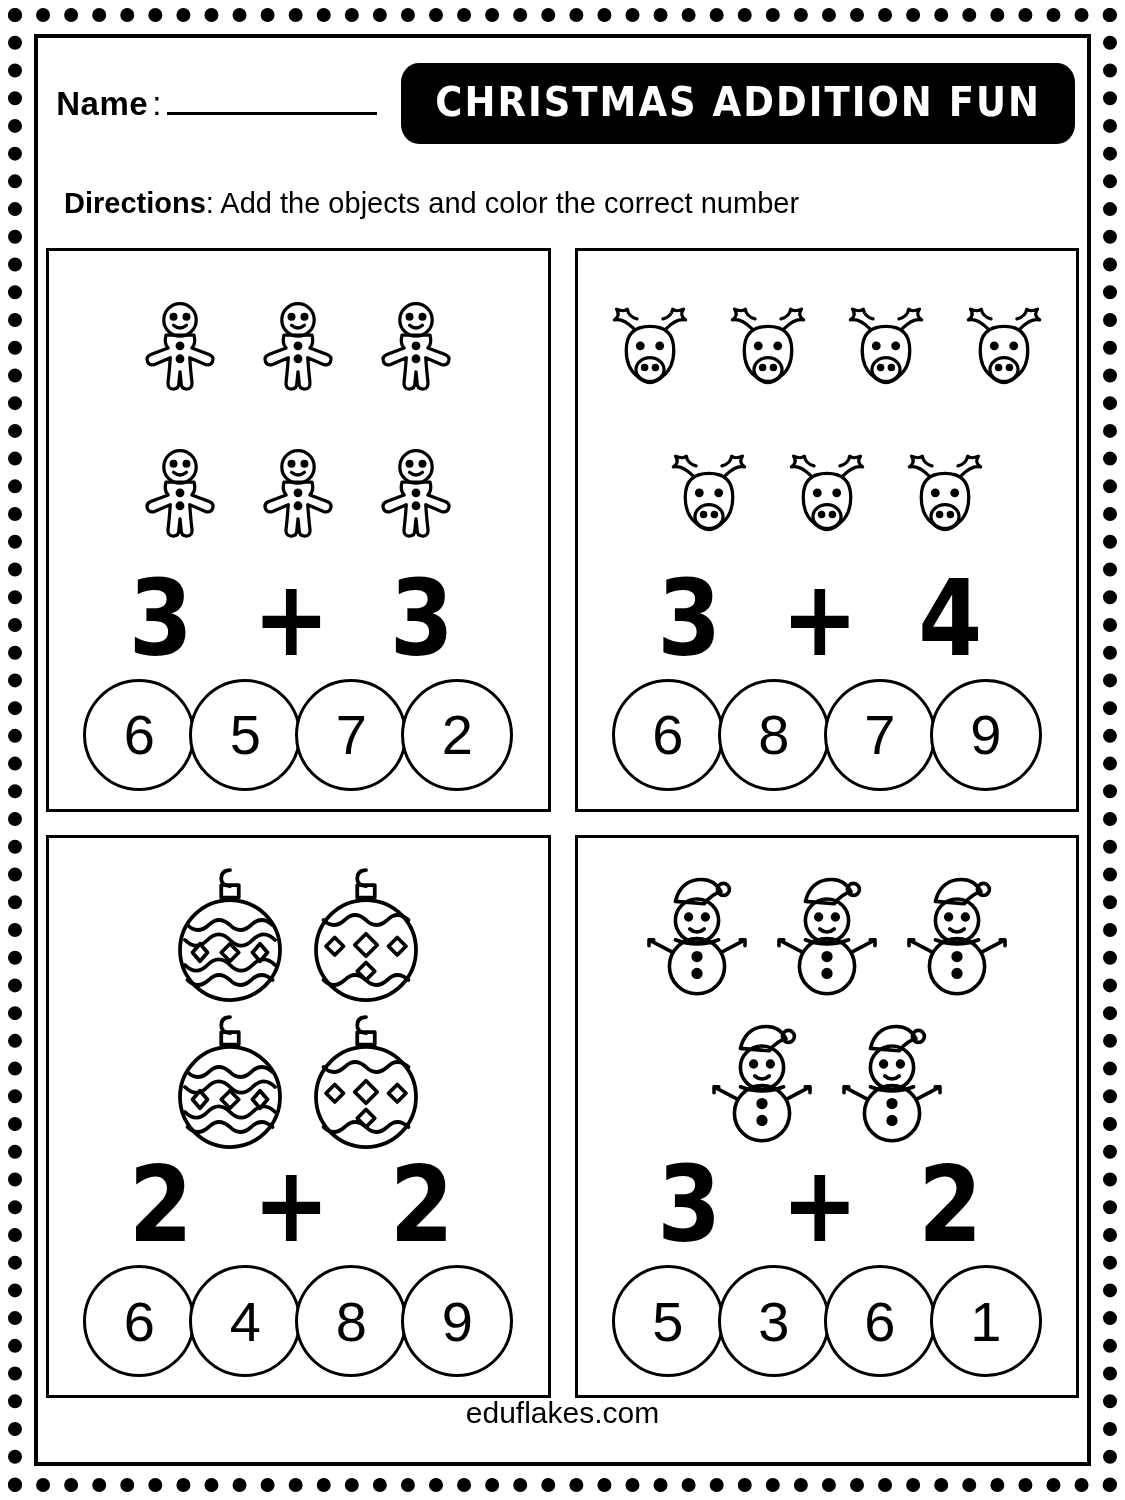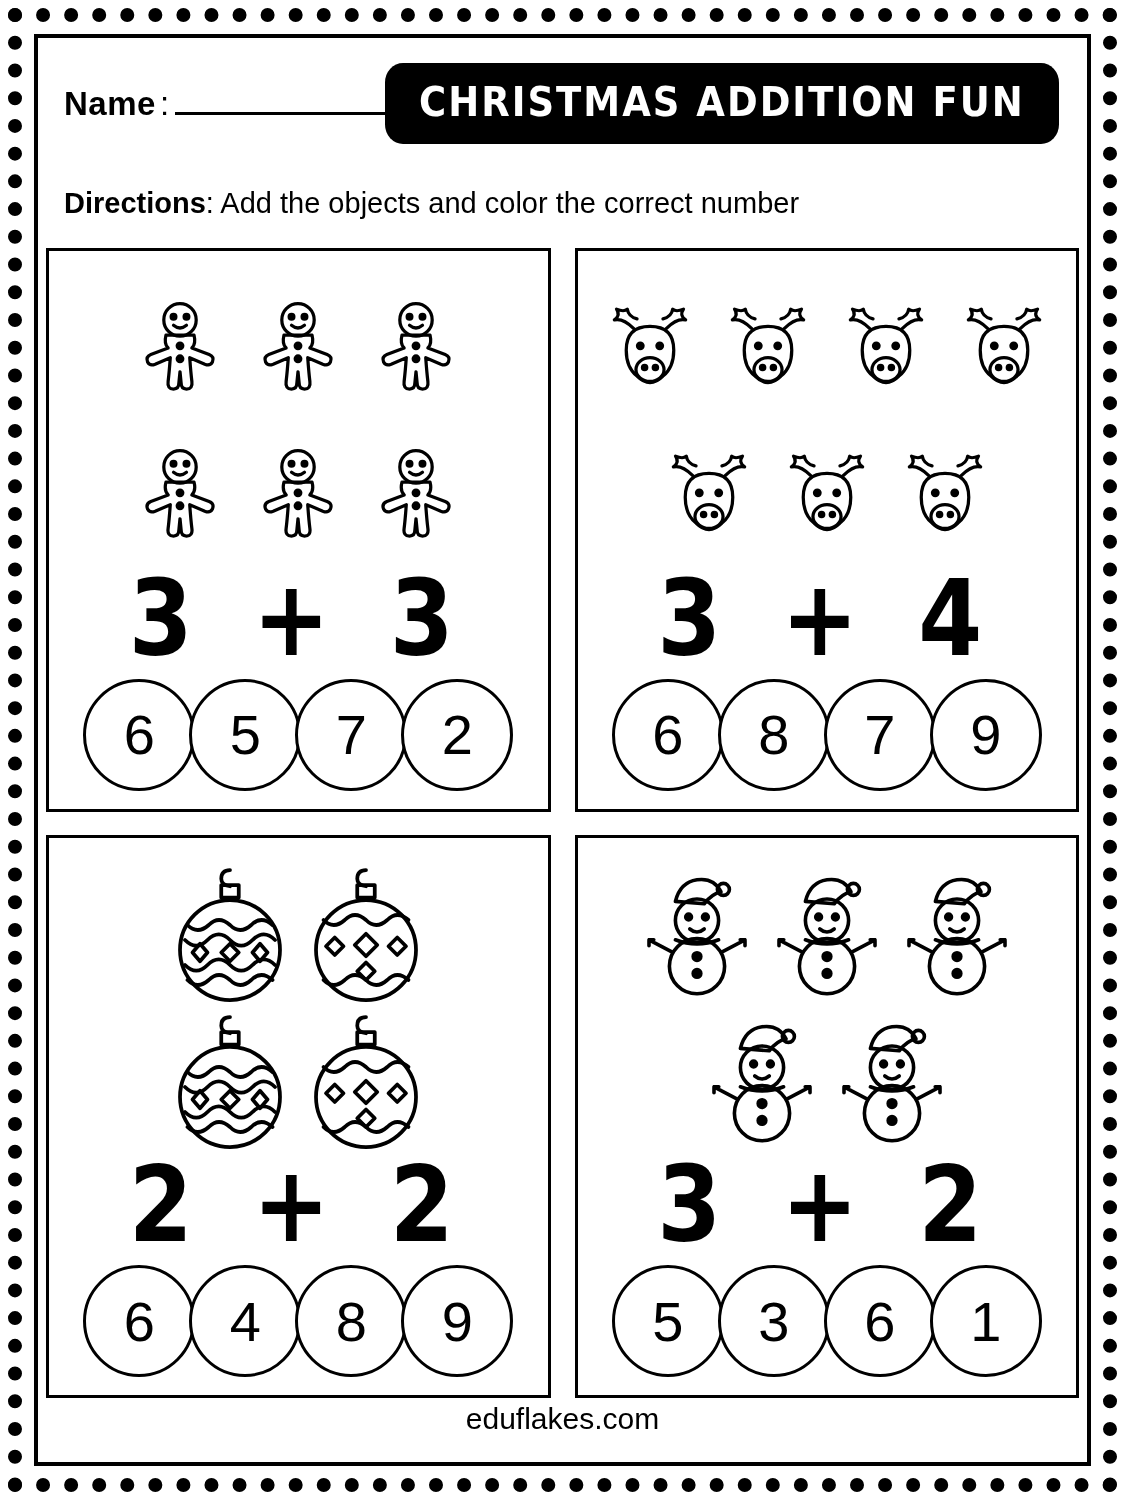--- a/index.html
+++ b/index.html
@@ -45,25 +45,26 @@
     top: 46px;
     right: 46px;
     bottom: 46px;
     box-sizing: border-box;
   }
 
   
   .header-row {
     display: flex;
     align-items: center;
-    justify-content: flex-start;
+    justify-content: flex-end;
     height: 82px;
     margin-top: 16px;
     padding: 0 4px 0 18px;
     box-sizing: border-box;
+    gap: 24px;
   }
   .name-block {
     display: flex;
     align-items: baseline;
     font-size: 33px;
   }
   .name-label {
     font-weight: bold;
     letter-spacing: .5px;
   }
@@ -168,21 +169,21 @@
     background: #fff;
     margin-left: -8px;
     box-sizing: border-box;
   }
   .choice:first-child { margin-left: 0; }
 
   .footer {
     position: absolute;
     left: 0;
     right: 0;
-    bottom: 18px;
+    bottom: 24px;
     text-align: center;
     font-size: 30px;
   }
 </style>
 </head>
 <body>
 
 <div class="page">
   <div class="dotted-border"></div>
   <div class="inner-rule"></div>

